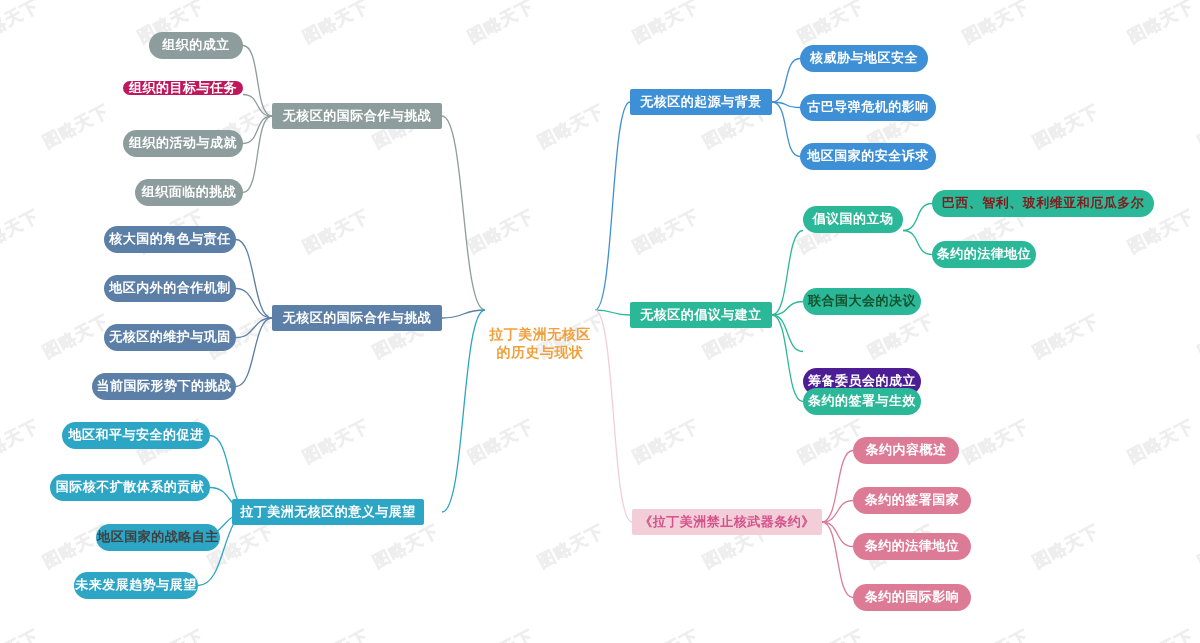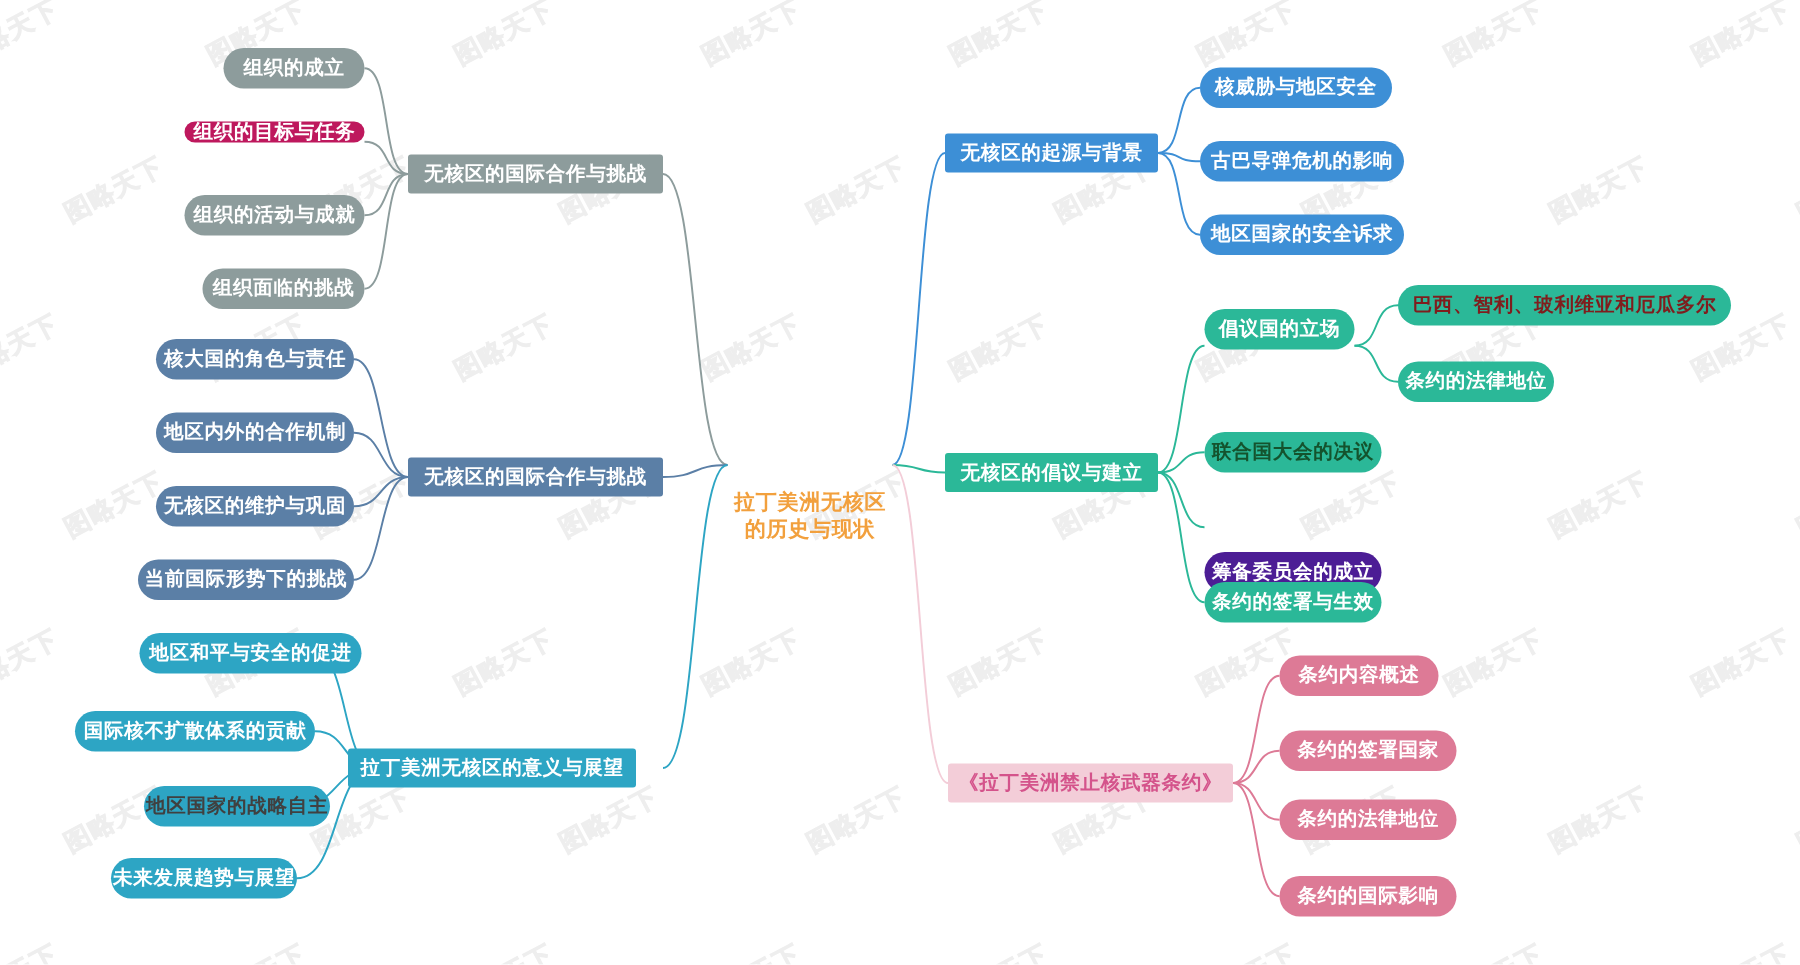--- a/index.html
+++ b/index.html
@@ -165,21 +165,21 @@
       <div class="node leaf" style="left: 149px; top: 32px; width: 94px; height: 27px; background: rgb(141, 156, 156); color: rgb(255, 255, 255);">组织的成立</div>
       <div class="node leaf" style="left: 123px; top: 81px; width: 120px; height: 14px; background: #be185d; color: rgb(255, 255, 255);">组织的目标与任务</div>
       <div class="node leaf" style="left: 123px; top: 130px; width: 120px; height: 27px; background: rgb(141, 156, 156); color: rgb(255, 255, 255);">组织的活动与成就</div>
       <div class="node leaf" style="left: 135px; top: 179px; width: 108px; height: 27px; background: rgb(141, 156, 156); color: rgb(255, 255, 255);">组织面临的挑战</div>
       <div class="node trunk" style="left: 272px; top: 305px; width: 170px; height: 26px; background: rgb(91, 127, 166); color: rgb(255, 255, 255);">无核区的国际合作与挑战</div>
       <div class="node leaf" style="left: 104px; top: 226px; width: 132px; height: 27px; background: rgb(91, 127, 166); color: rgb(255, 255, 255);">核大国的角色与责任</div>
       <div class="node leaf" style="left: 104px; top: 275px; width: 132px; height: 27px; background: rgb(91, 127, 166); color: rgb(255, 255, 255);">地区内外的合作机制</div>
       <div class="node leaf" style="left: 104px; top: 324px; width: 132px; height: 27px; background: rgb(91, 127, 166); color: rgb(255, 255, 255);">无核区的维护与巩固</div>
       <div class="node leaf" style="left: 92px; top: 373px; width: 144px; height: 27px; background: rgb(91, 127, 166); color: rgb(255, 255, 255);">当前国际形势下的挑战</div>
       <div class="node trunk" style="left: 232px; top: 499px; width: 192px; height: 26px; background: rgb(45, 165, 196); color: rgb(255, 255, 255);">拉丁美洲无核区的意义与展望</div>
-      <div class="node leaf" style="left: 62px; top: 422px; width: 148px; height: 27px; background: rgb(45, 165, 196); color: rgb(255, 255, 255); margin-left: 31px;">地区和平与安全的促进</div>
+      <div class="node leaf" style="left: 62px; top: 422px; width: 148px; height: 27px; background: rgb(45, 165, 196); color: rgb(255, 255, 255);">地区和平与安全的促进</div>
       <div class="node leaf" style="left: 50px; top: 474px; width: 160px; height: 27px; background: rgb(45, 165, 196); color: rgb(255, 255, 255);">国际核不扩散体系的贡献</div>
       <div class="node leaf" style="left: 80px; top: 524px; width: 124px; height: 27px; background: rgb(45, 165, 196); color: #404040; margin-left: 16px;">地区国家的战略自主</div>
       <div class="node leaf" style="left: 74px; top: 572px; width: 124px; height: 27px; background: rgb(45, 165, 196); color: rgb(255, 255, 255);">未来发展趋势与展望</div>
       <div class="node trunk" style="left: 630px; top: 89px; width: 142px; height: 26px; background: rgb(61, 143, 214); color: rgb(255, 255, 255);">无核区的起源与背景</div>
       <div class="node leaf" style="left: 800px; top: 45px; width: 128px; height: 27px; background: rgb(61, 143, 214); color: rgb(255, 255, 255);">核威胁与地区安全</div>
       <div class="node leaf" style="left: 800px; top: 94px; width: 136px; height: 27px; background: rgb(61, 143, 214); color: rgb(255, 255, 255);">古巴导弹危机的影响</div>
       <div class="node leaf" style="left: 800px; top: 143px; width: 136px; height: 27px; background: rgb(61, 143, 214); color: rgb(255, 255, 255);">地区国家的安全诉求</div>
       <div class="node trunk" style="left: 630px; top: 302px; width: 142px; height: 26px; background: rgb(43, 184, 152); color: rgb(255, 255, 255);">无核区的倡议与建立</div>
       <div class="node leaf" style="left: 803px; top: 206px; width: 100px; height: 27px; background: rgb(43, 184, 152); color: rgb(255, 255, 255);">倡议国的立场</div>
       <div class="node leaf" style="left: 932px; top: 190px; width: 222px; height: 27px; background: rgb(43, 184, 152); color: #7f1d1d;">巴西、智利、玻利维亚和厄瓜多尔</div>

